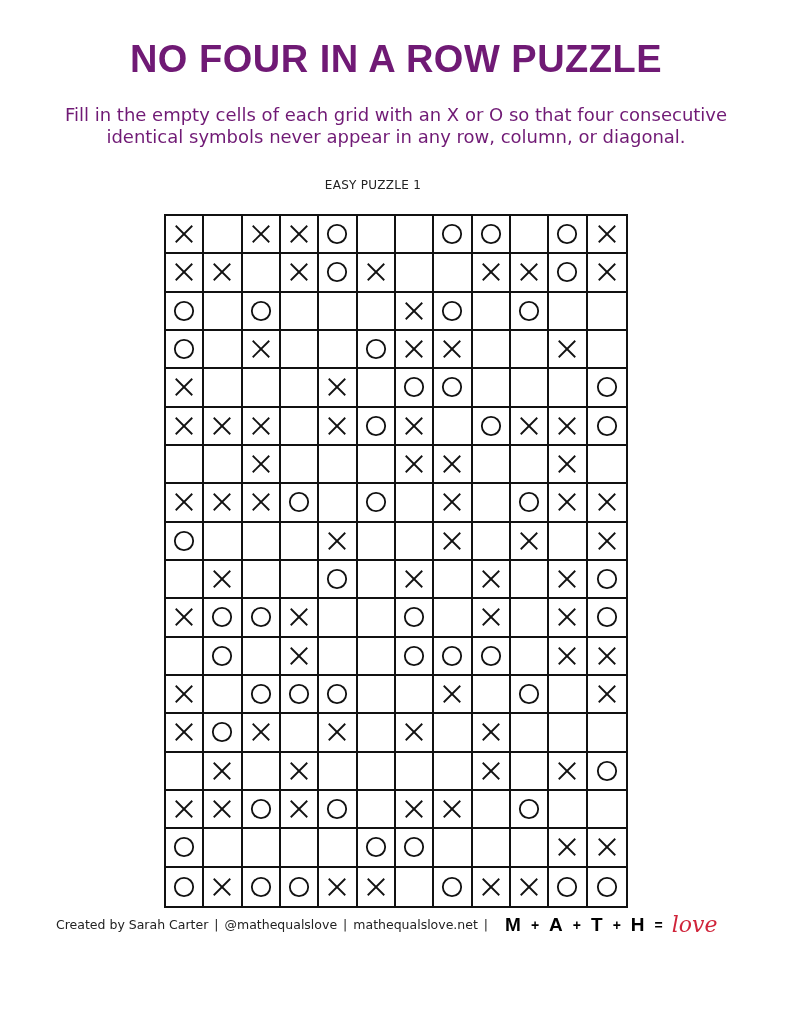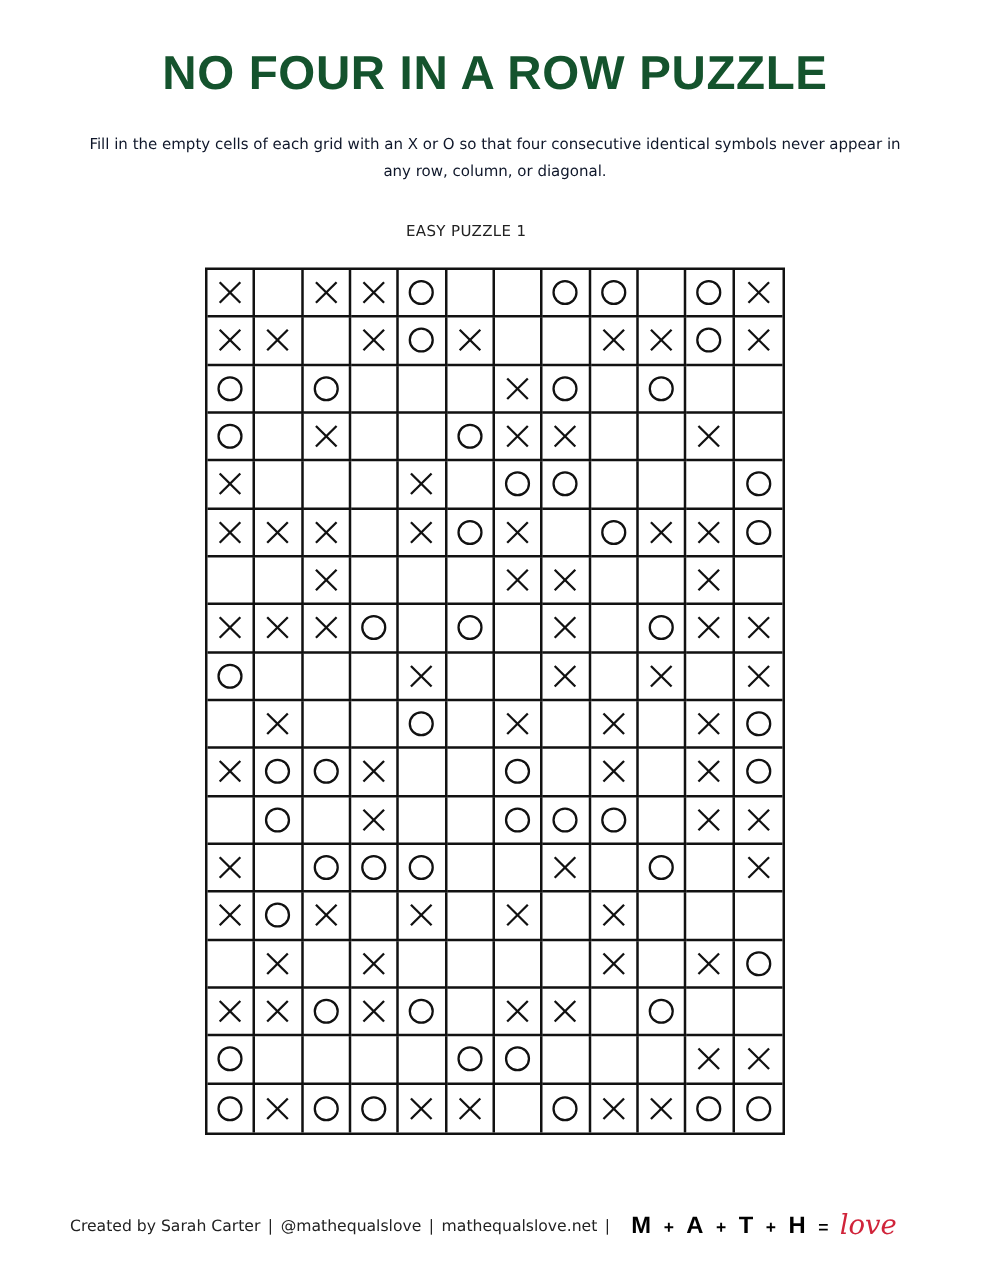--- a/index.html
+++ b/index.html
@@ -1,25 +1,25 @@
 <!DOCTYPE html>
 <html><head>
 <meta charset="utf-8">
 <style>
   html, body { margin: 0; padding: 0; background: #ffffff; }
   body { width: 792px; height: 1024px; position: relative; overflow: hidden; font-family: "DejaVu Sans", sans-serif; color: #111; }
-  .title { position: absolute; top: 38px; left: 0; width: 792px; text-align: center; font-family: "Liberation Sans", sans-serif; font-weight: bold; font-size: 38px; letter-spacing: 0.5px; color: #14532d; }
-  .instructions { position: absolute; top: 104px; left: 60px; width: 672px; text-align: center; font-family: "DejaVu Sans", sans-serif; font-size: 12px; line-height: 22px; color: #0f172a; }
+  .title { position: absolute; top: 38px; left: 0; width: 792px; text-align: center; font-family: "Liberation Sans", sans-serif; font-weight: bold; font-size: 38px; letter-spacing: 0.5px; color: #701a75; }
+  .instructions { position: absolute; top: 104px; left: 60px; width: 672px; text-align: center; font-family: "DejaVu Sans", sans-serif; font-size: 18px; line-height: 22px; color: #701a75; }
   .subtitle { position: absolute; top: 178px; left: 0; width: 746px; text-align: center; font-family: "DejaVu Sans", sans-serif; font-size: 12px; color: #222; letter-spacing: 0.3px; }
   .grid { position: absolute; left: 164px; top: 214px; width: 464px; height: 694px; display: grid; grid-template-columns: repeat(12, 1fr); grid-template-rows: repeat(18, 1fr); border: 2px solid #111; box-sizing: border-box; }
   .cell { border-right: 2px solid #111; border-bottom: 2px solid #111; box-sizing: border-box; display: flex; align-items: center; justify-content: center; }
   .cell.lastcol { border-right: none; }
   .cell.lastrow { border-bottom: none; }
   .cell svg { width: 22px; height: 22px; }
-  .footer { position: absolute; top: 968px; left: 56px; width: 700px; display: flex; align-items: center; font-family: "DejaVu Sans", sans-serif; font-size: 12.5px; color: #222; white-space: nowrap; }
+  .footer { position: absolute; top: 912px; left: 56px; width: 700px; display: flex; align-items: center; font-family: "DejaVu Sans", sans-serif; font-size: 12.5px; color: #222; white-space: nowrap; }
   .footer .sep { margin: 0 6px; }
   .logo { display: flex; align-items: center; margin-left: 6px; font-family: "Liberation Sans", sans-serif; font-weight: bold; font-size: 19px; color: #000; }
   .logo span { margin: 0 5px; }
   .logo .plus { font-size: 14px; }
   .logo .love { font-family: "DejaVu Serif", serif; font-style: italic; font-weight: normal; color: #d0243a; font-size: 22px; margin-left: 4px; text-align: right; }
 </style>
 </head>
 <body>
 
 <div class="title">NO FOUR IN A ROW PUZZLE</div>

